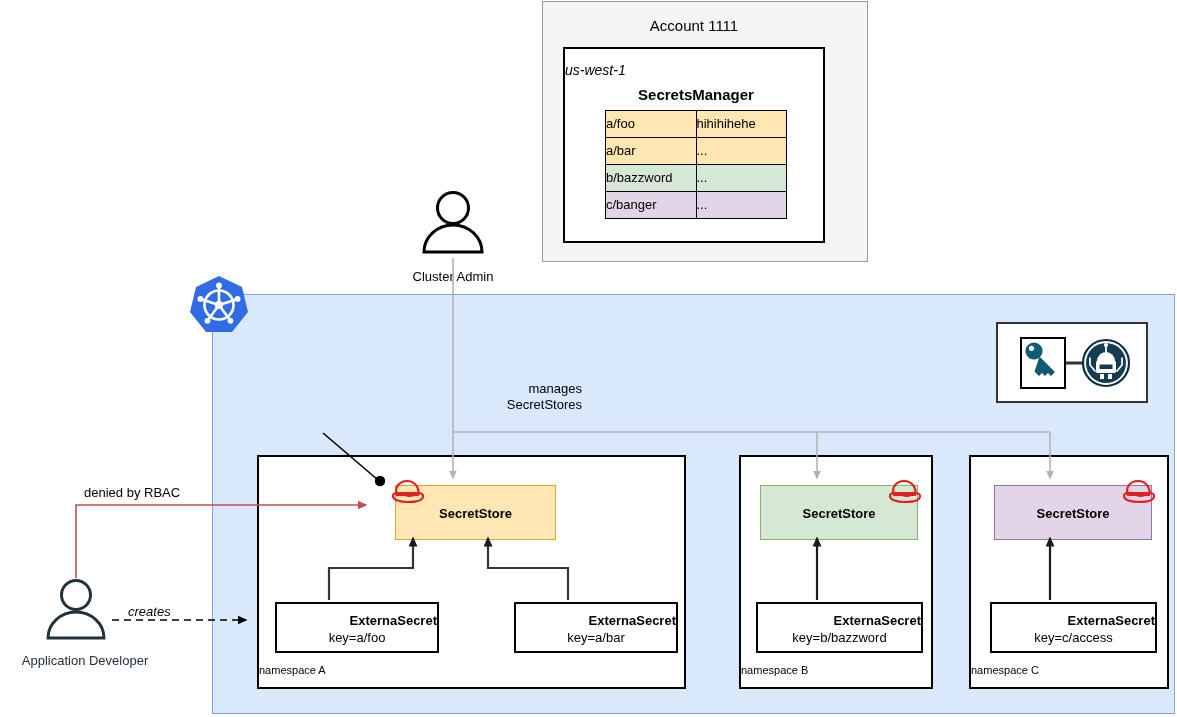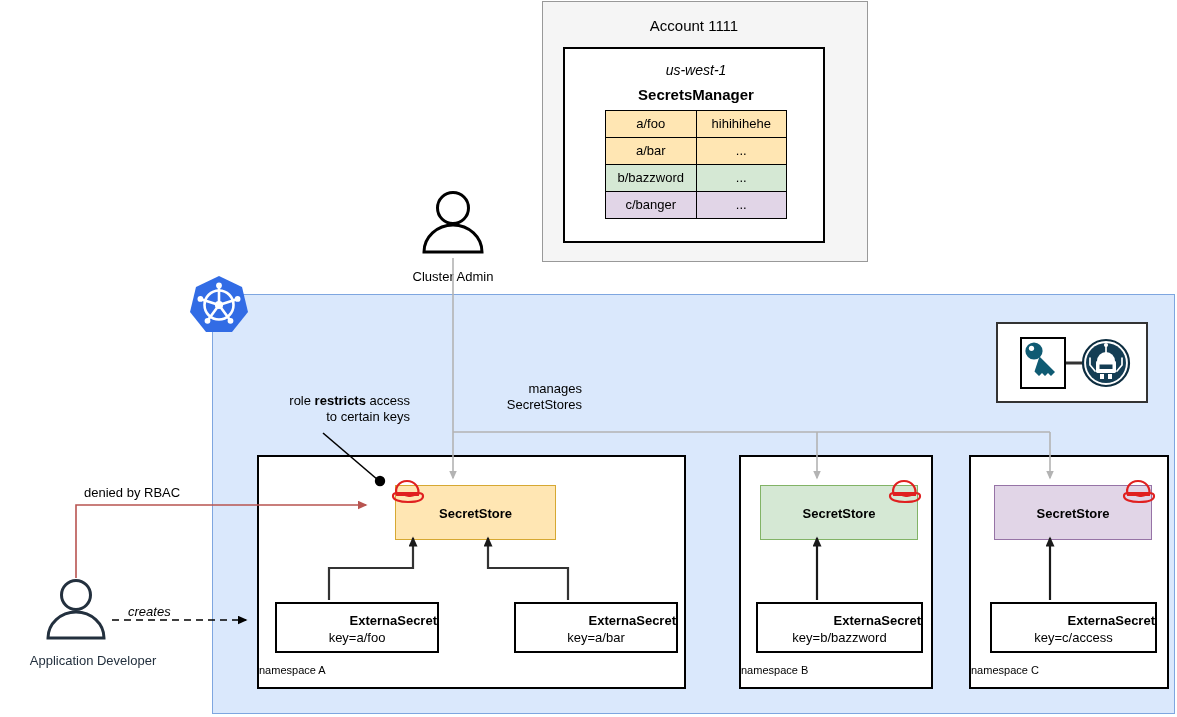--- a/index.html
+++ b/index.html
@@ -7,24 +7,24 @@
        font-family:"Liberation Sans","DejaVu Sans",sans-serif;color:#000;}
   #root{position:relative;width:1177px;height:717px;}
 
   .abs{position:absolute;box-sizing:border-box;}
 
   
   #account-panel{left:542px;top:1px;width:326px;height:261px;
       background:#f5f5f5;border:1px solid #999;}
   #account-title{left:0;top:15px;width:302px;text-align:center;font-size:15px;color:#000;}
   #region-box{left:20px;top:45px;width:262px;height:196px;background:#ffffff;border:2px solid #000;}
-  #region-label{left:0;top:13px;width:262px;text-align:center;font-size:14px;font-style:italic;}
+  #region-label{left:0;top:13px;width:262px;font-size:14px;font-style:italic;}
   #sm-label{left:0;top:37px;width:262px;text-align:center;font-size:15px;font-weight:bold;}
   #sm-table{position:absolute;left:40px;top:61px;width:182px;border-collapse:collapse;}
-  #sm-table td{border:1px solid;padding:0;height:26px;text-align:center;font-size:13px;
+  #sm-table td{border:1px solid;padding:0;height:26px;font-size:13px;
       line-height:26px;width:50%;}
   tr.row-a td{background:#ffe6b3;border-color:#d6a832;}
   tr.row-b td{background:#d5e8d4;border-color:#82b366;}
   tr.row-c td{background:#e1d5e7;border-color:#9673a6;}
 
   
   #cluster-admin{left:418px;top:190px;width:70px;height:70px;}
   #cluster-admin-label{left:380px;top:269px;width:146px;text-align:center;font-size:13px;}
 
   
@@ -36,21 +36,21 @@
   #eso-card{left:996px;top:322px;width:152px;height:81px;background:#fff;border:2px solid #333;}
 
   
   #role-note{left:236px;top:393px;width:174px;text-align:right;font-size:13px;line-height:16px;}
   #manages-note{left:452px;top:381px;width:130px;text-align:right;font-size:13px;line-height:16px;}
   #denied-note{left:84px;top:485px;width:128px;text-align:left;font-size:13px;}
   #creates-note{left:128px;top:604px;width:62px;text-align:left;font-size:13px;font-style:italic;}
 
   
   #app-dev{left:42px;top:578px;width:68px;height:66px;}
-  #app-dev-label{left:16px;top:653px;width:154px;text-align:center;font-size:13px;color:#23303e;}
+  #app-dev-label{left:8px;top:653px;width:154px;text-align:center;font-size:13px;color:#23303e;}
 
   
   .ns{background:#ffffff;border:2px solid #000;margin-left:19px;}
   #ns-a{left:238px;top:455px;width:429px;height:234px;}
   #ns-b{left:720px;top:455px;width:194px;height:234px;}
   #ns-c{left:950px;top:455px;width:200px;height:234px;}
   .ns-label{position:absolute;bottom:11px;left:0;width:100%;text-align:left;font-size:11px;}
 
   .store{position:absolute;border:1px solid;text-align:center;font-weight:bold;font-size:13px;}
   .store span{position:absolute;left:0;top:50%;width:100%;transform:translateY(-50%);}
@@ -163,24 +163,20 @@
   <div class="abs" id="cluster-admin-label">Cluster Admin</div>
 
   <div class="abs" id="app-dev">
     <svg width="68" height="66" viewBox="0 0 68 66">
       <circle cx="34" cy="17" r="14.5" fill="#fff" stroke="#23303e" stroke-width="3"></circle>
       <path d="M6 60 A28 26 0 0 1 62 60 Z" fill="#fff" stroke="#23303e" stroke-width="3"></path>
     </svg>
   </div>
   <div class="abs" id="app-dev-label">Application Developer</div>
 
-  <div class="abs" id="role-note">
-    <span>role </span><b>restricts</b><span> access</span><br>
-    <span>to certain keys</span>
-  </div>
 
   <div class="abs" id="manages-note">
     <span>manages</span><br>
     <span>SecretStores</span>
   </div>
 
   <div class="abs" id="denied-note">denied by RBAC</div>
 
   <div class="abs" id="creates-note">creates</div>
 

